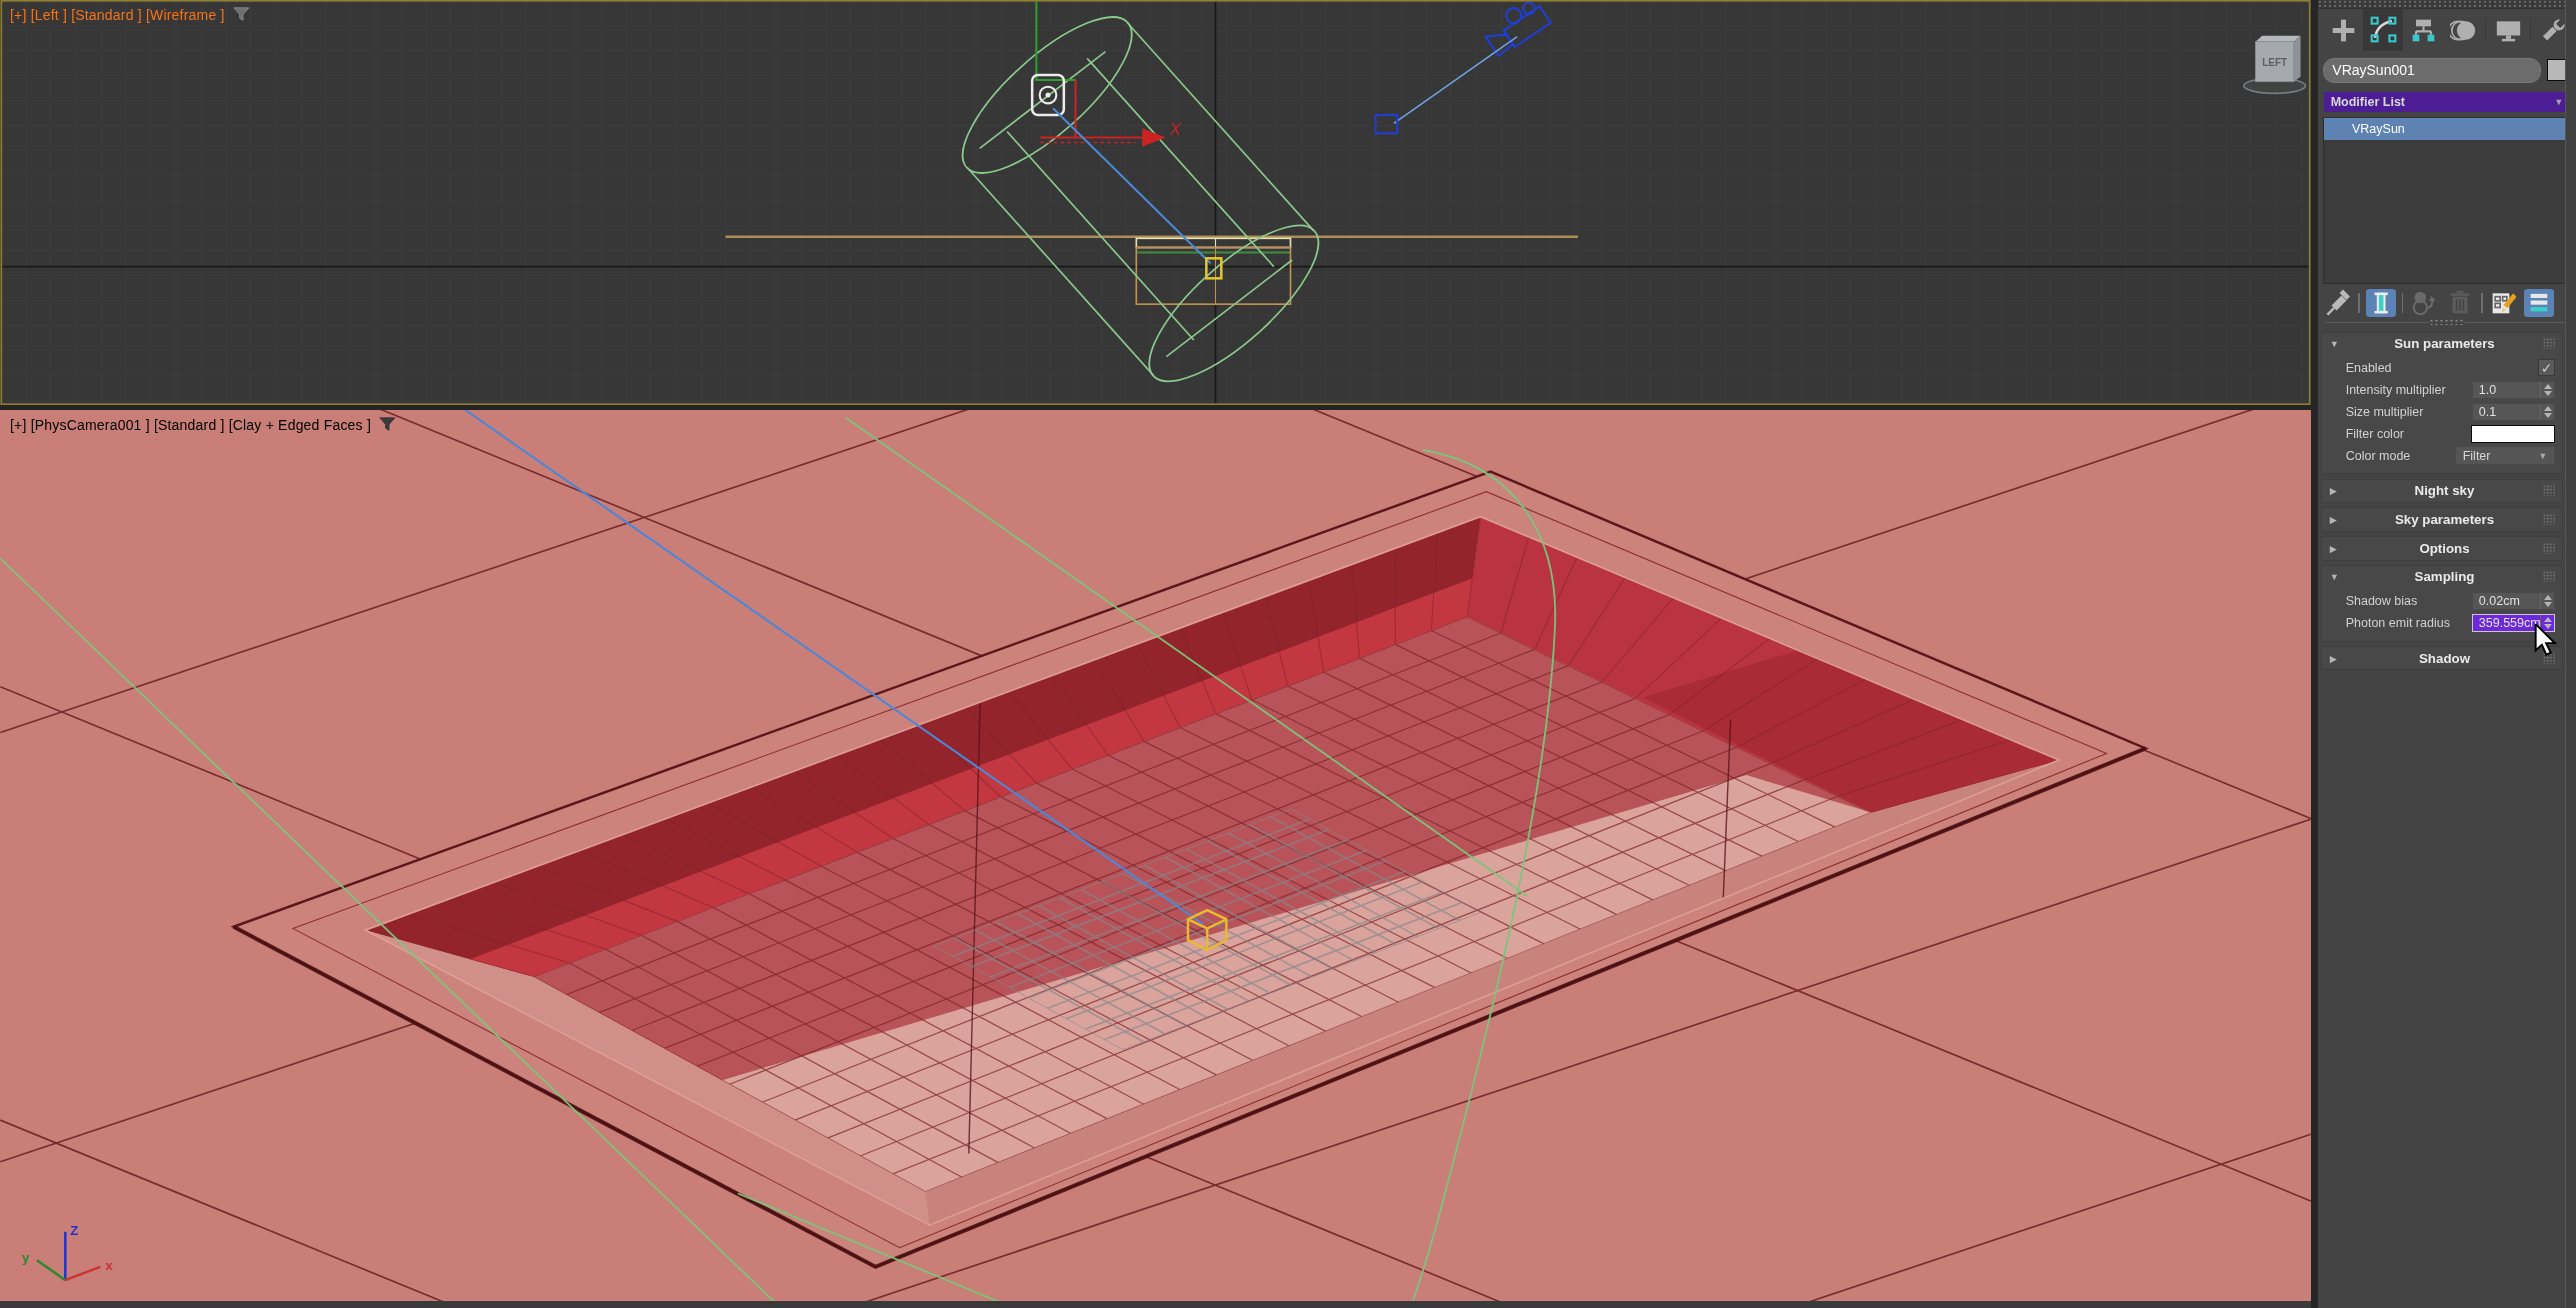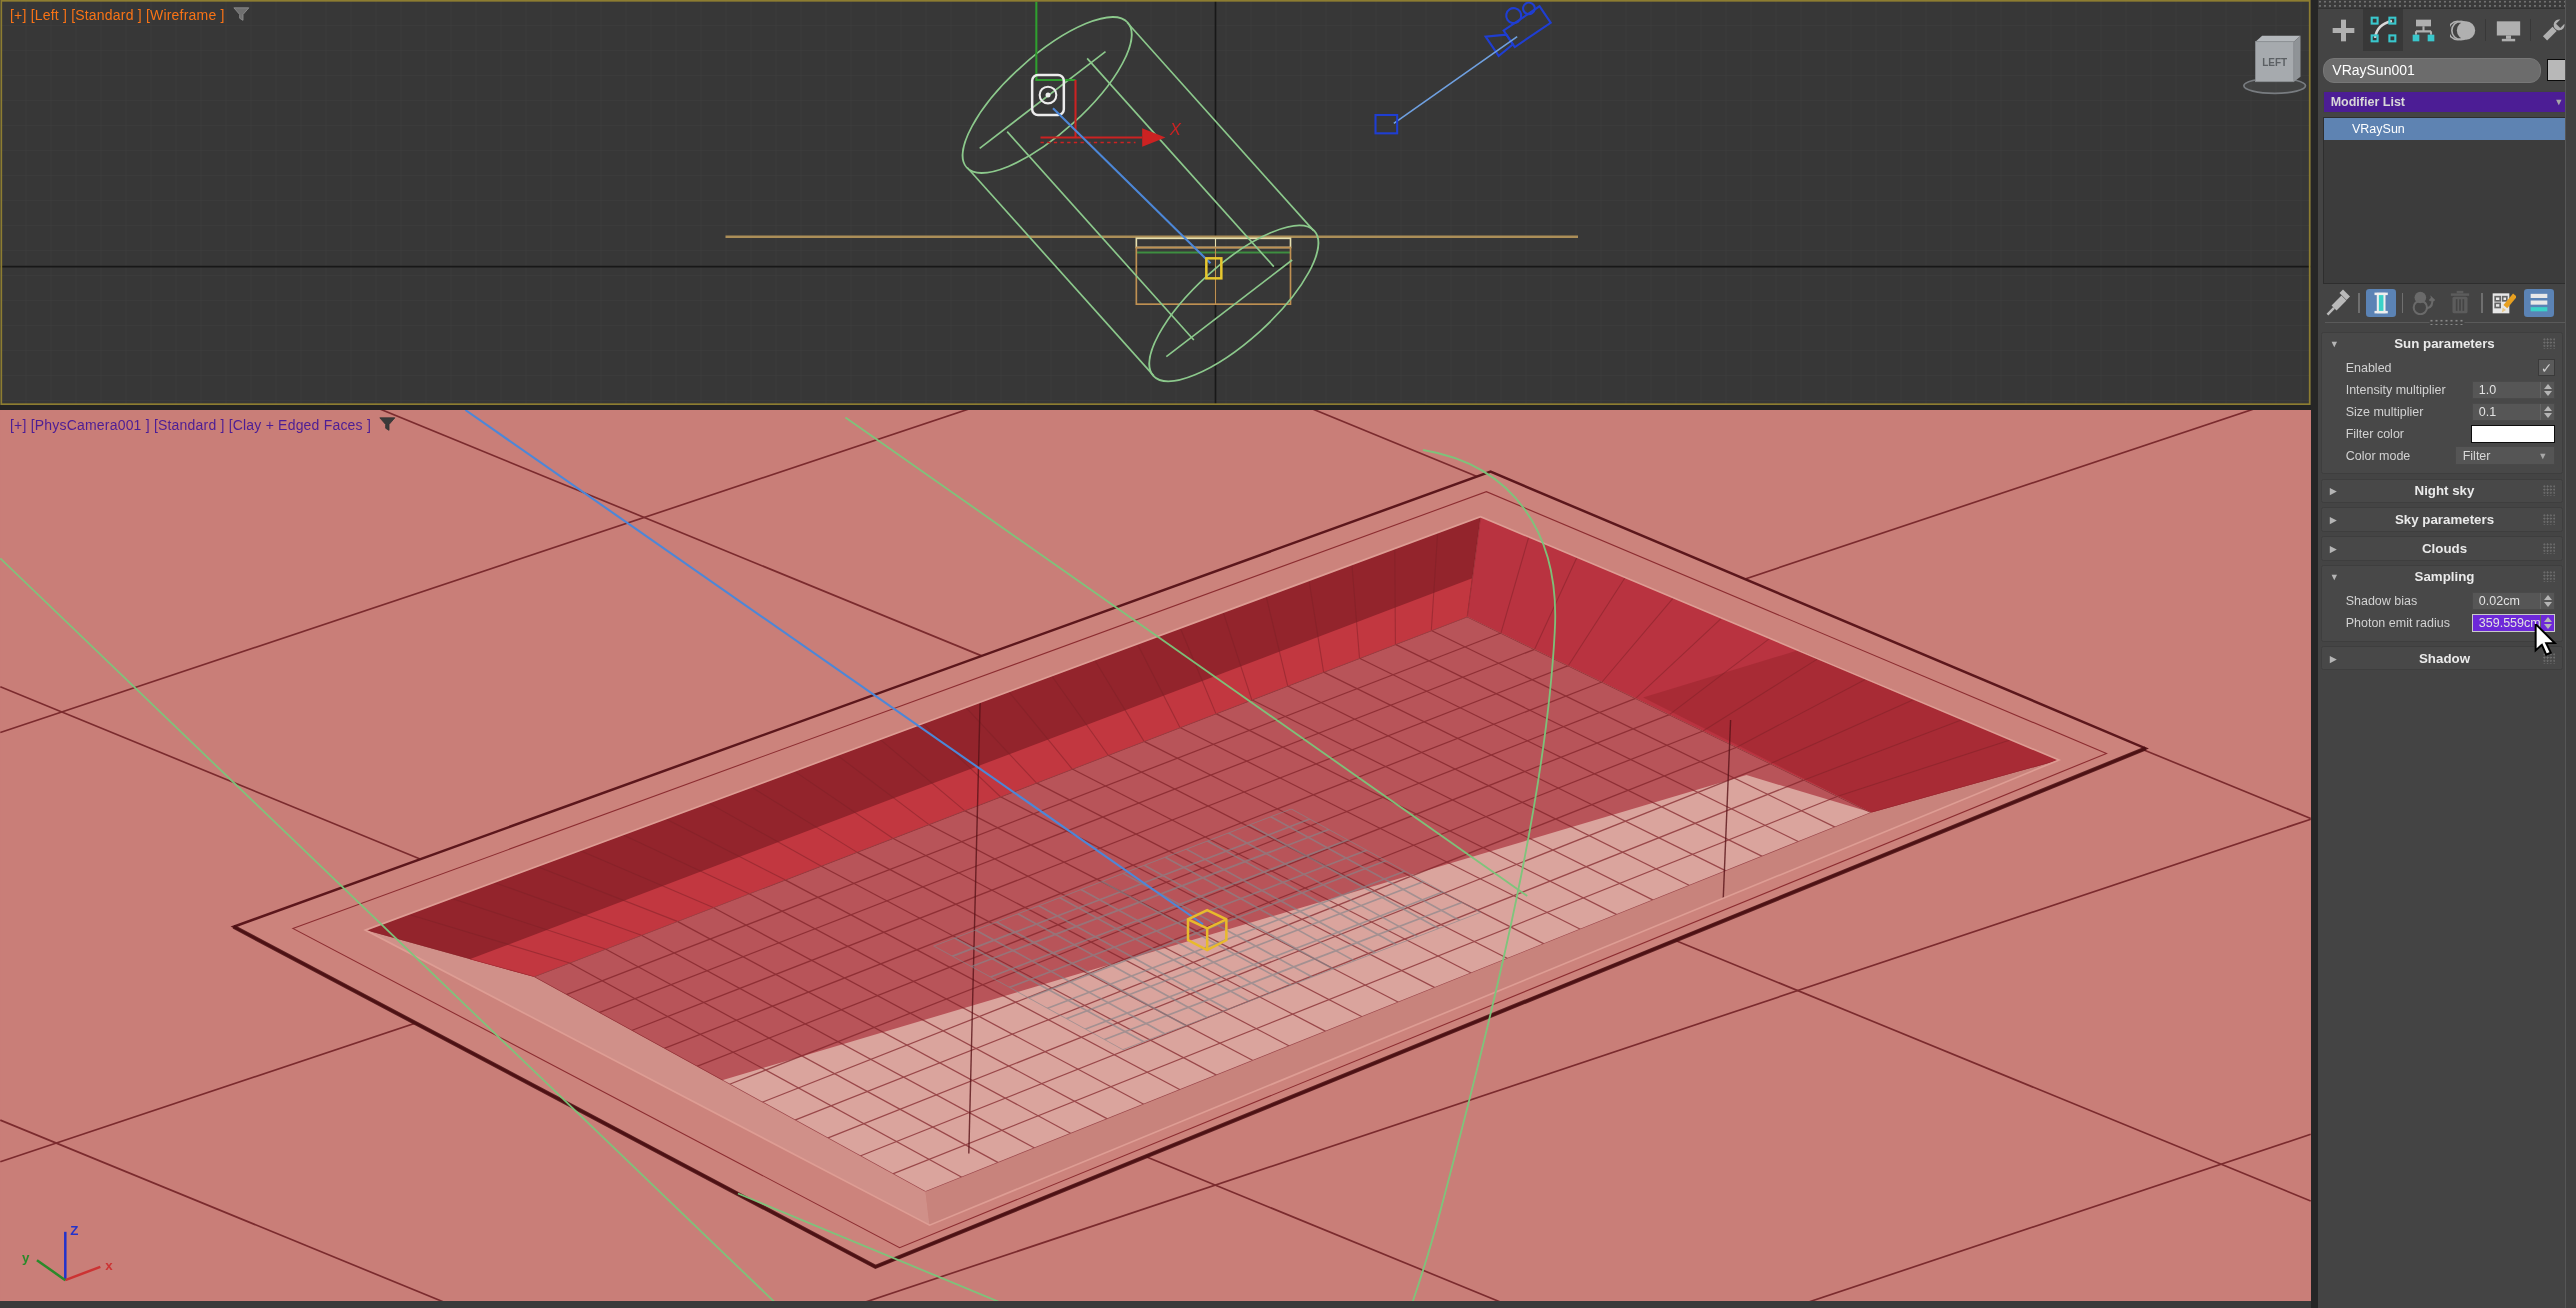--- a/index.html
+++ b/index.html
@@ -8,21 +8,21 @@
   #app { position:relative; width:2576px; height:1308px; background:#262626; overflow:hidden; }
 
   
   #vp-top  { position:absolute; left:0; top:0;   width:2311px; height:405px;  background:#373737; }
   #vp-bot  { position:absolute; left:0; top:410px; width:2311px; height:891px; background:#c97e78; }
   #split-h { position:absolute; left:0; top:405px; width:2311px; height:5px; background:#242424; }
   #split-v { position:absolute; left:2311px; top:0; width:6.7px; height:1308px; background:#262626; }
   #bottom-strip { position:absolute; left:0; top:1301px; width:2311px; height:6.7px; background:#3a3a3a; }
   .vp-label { position:absolute; left:10px; top:6.7px; font-size:14px; letter-spacing:0.2px; display:flex; align-items:center; gap:8.3px; white-space:pre; }
   #vp-top .vp-label { color:#f97316; }
-  #vp-bot .vp-label { color:#4c1d95; }
+  #vp-bot .vp-label { color:#000000; }
   svg.scene { position:absolute; left:0; top:0; }
 
   
   #panel { position:absolute; left:2318px; top:0; width:258px; height:1308px; background:#444444; }
   #panel-grip { height:9.2px; background:#3a3a3a;
     background-image:radial-gradient(circle at 1.7px 1.7px, #707070 0.9px, transparent 1.3px);
     background-size:5px 4.2px; border-bottom:0.8px solid #333; }
   #tabs { display:flex; align-items:stretch; height:42px; padding-left:5px; }
   .tab { width:40px; display:flex; align-items:center; justify-content:center; cursor:pointer; }
   .tab.active { background:#383838; border-bottom:1.7px solid #383838; }
@@ -540,21 +540,21 @@
         <div class="rollout">
           <div class="ro-head">
             <span class="tri">▶</span>
             <span class="ttl">Sky parameters</span>
             <span class="grip"></span>
           </div>
         </div>
         <div class="rollout">
           <div class="ro-head">
             <span class="tri">▶</span>
-            <span class="ttl">Clouds</span>
+            <span class="ttl">Options</span>
             <span class="grip"></span>
           </div>
         </div>
         <div class="rollout">
           <div class="ro-head">
             <span class="tri">▼</span>
             <span class="ttl">Sampling</span>
             <span class="grip"></span>
           </div>
           <div class="ro-body">

